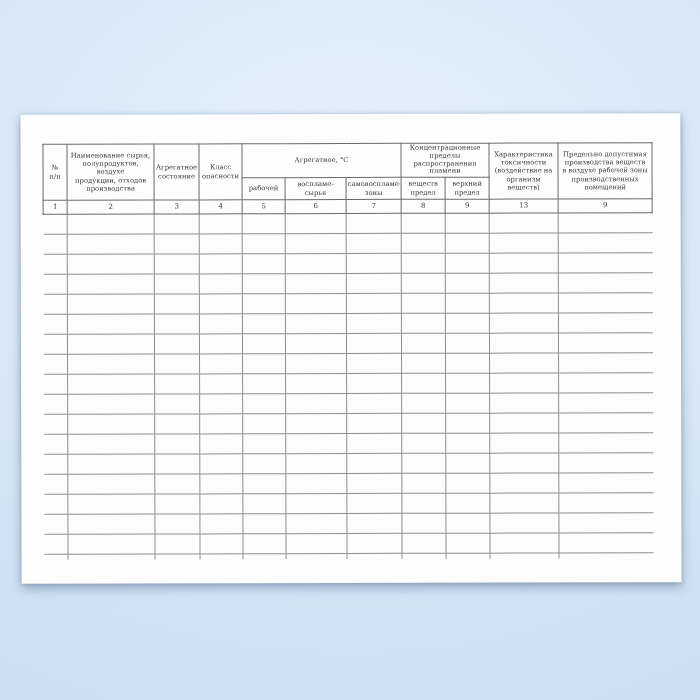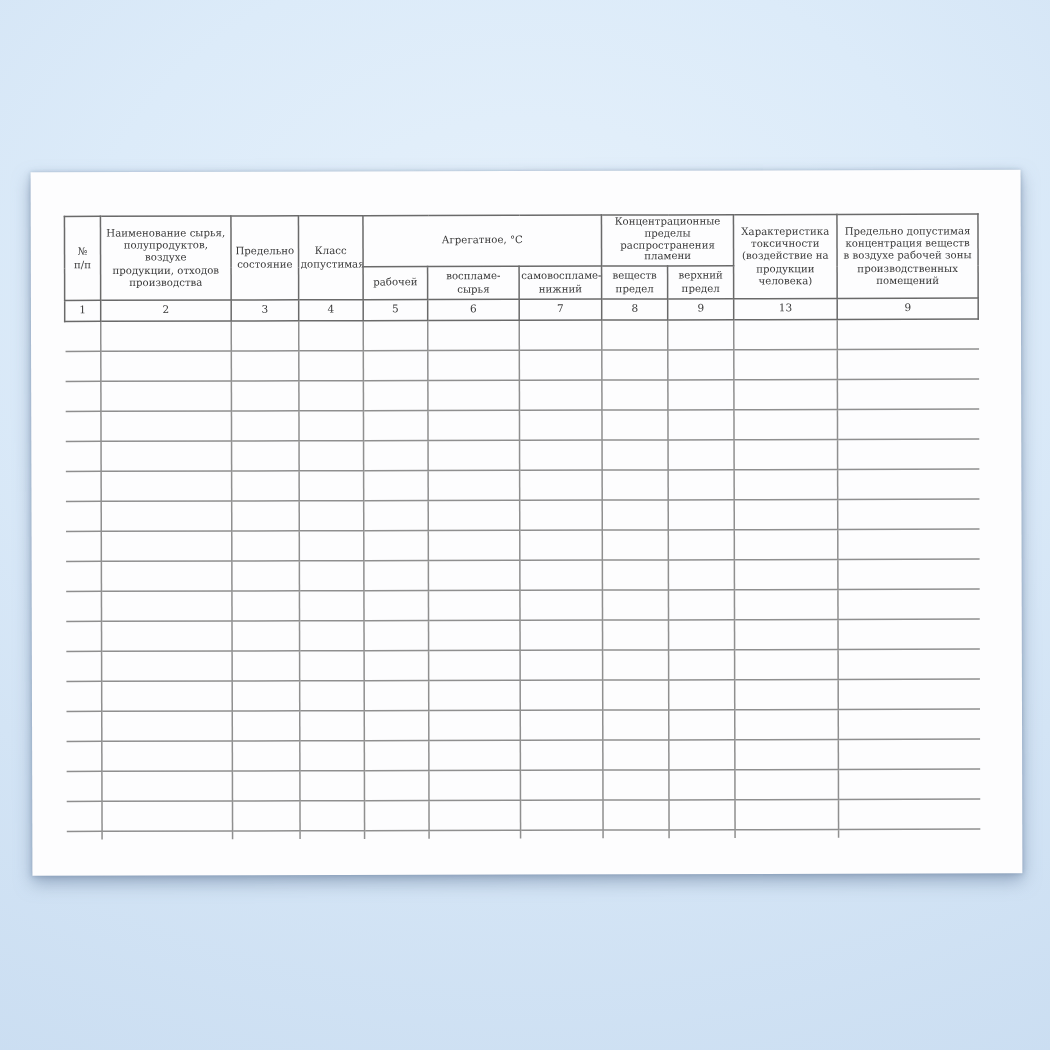--- a/index.html
+++ b/index.html
@@ -91,45 +91,45 @@
           <col style="width:94px">
       </colgroup>
       <thead>
         <tr class="row-groups">
           <th rowspan="2">№
 п/п</th>
           <th rowspan="2">Наименование сырья,
 полупродуктов, воздухе
 продукции, отходов
 производства</th>
-          <th rowspan="2">Предельно
+          <th rowspan="2">Агрегатное
 состояние</th>
           <th rowspan="2">Класс
-допустимая</th>
+опасности</th>
           <th colspan="3">Агрегатное, °С</th>
           <th colspan="2" class="tight">Концентрационные
 пределы
 распространения
 пламени</th>
           <th rowspan="2">Характеристика
 токсичности
 (воздействие на
-продукции человека)</th>
+организм веществ)</th>
           <th rowspan="2">Предельно допустимая
-концентрация веществ
+производства веществ
 в воздухе рабочей зоны
 производственных
 помещений</th>
         </tr>
         <tr class="row-sub">
           <th>рабочей</th>
           <th>воспламе-
 сырья</th>
           <th>самовоспламе-
-нижний</th>
+зоны</th>
           <th>веществ
 предел</th>
           <th>верхний
 предел</th>
         </tr>
         <tr class="row-numbers">
           <td>1</td>
           <td>2</td>
           <td>3</td>
           <td>4</td>

